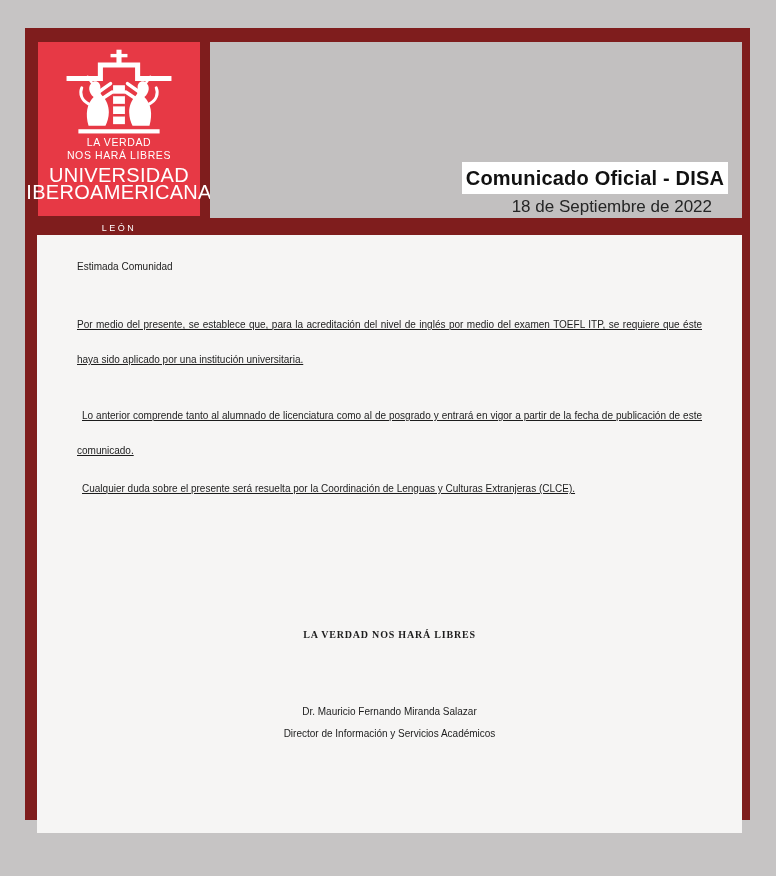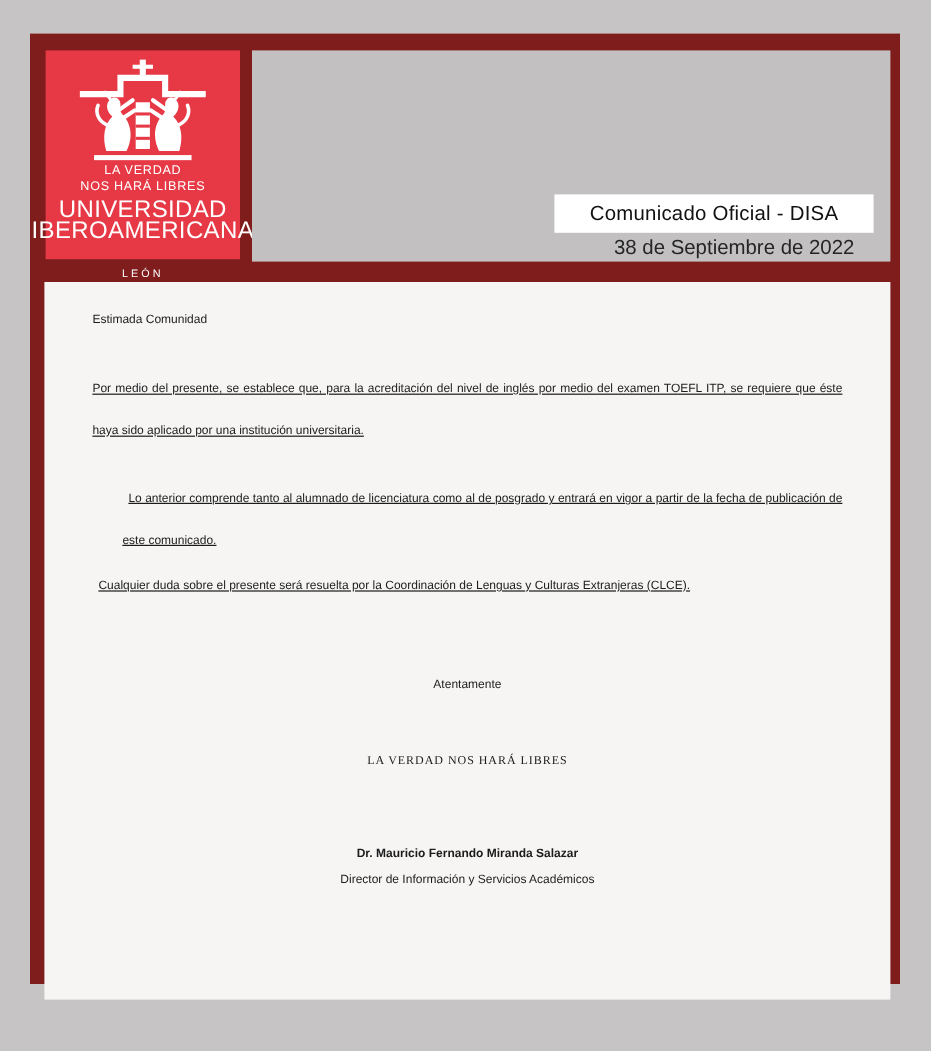--- a/index.html
+++ b/index.html
@@ -36,44 +36,44 @@
   .uni-line{font-size:20px;line-height:17px;letter-spacing:.3px;font-weight:400;}
   .campus-line{font-size:9px;letter-spacing:2.5px;margin-top:22px;font-weight:400;}
   .band{
     position:absolute;left:185px;top:14px;width:532px;height:176px;
     background:var(--band-gray);
   }
   .title-box{
     position:absolute;top:120px;right:14px;width:266px;height:32px;
     background:#ffffff;
     display:flex;align-items:center;justify-content:center;
-    font-size:17px;font-weight:normal;letter-spacing:.2px;color:#111111;
+    font-size:20px;font-weight:bold;letter-spacing:.2px;color:#111111;
   }
   .date-line{
     position:absolute;top:155px;right:30px;
     font-size:17px;font-weight:500;color:#252525;
   }
   
   .content{
     position:absolute;left:12px;top:207px;width:705px;height:598px;
     background:var(--content-bg);
   }
   .content .txt{position:absolute;left:40px;right:40px;font-size:10px;}
   .salutation{top:26px;}
   .para{text-align:justify;line-height:35px;text-decoration:underline;}
   .p1{top:72px;}
-  .p2{top:163px;text-indent:5px;margin-left:25px;}
+  .p2{top:163px;text-indent:5px;}
   .p3{top:236px;text-indent:5px;}
   .closing{top:330px;text-align:center;}
   .motto-serif{
     top:394px;text-align:center;
-    font-family:"Liberation Serif",serif;font-size:16px;letter-spacing:.8px;
+    font-family:"Liberation Serif",serif;font-size:16px;letter-spacing:.8px;font-weight:bold;
   }
   .signature{top:466px;text-align:center;line-height:22px;}
-  .signer-name{font-weight:bold;}
+  .signer-name{font-weight:normal;}
 </style>
 </head>
 <body>
 
 <div class="page">
 
   <div class="logo-block">
     <svg class="crest" viewBox="0 0 140 104" aria-hidden="true">
 
       <path d="M8 36 H48 V20 H92 V36 H132" fill="none" stroke="#ffffff" stroke-width="6"></path>
@@ -107,29 +107,28 @@
     <div class="motto-small">LA VERDAD</div>
     <div class="motto-small">NOS HARÁ LIBRES</div>
     <div class="motto-rule"></div>
     <div class="uni-line">UNIVERSIDAD</div>
     <div class="uni-line">IBEROAMERICANA</div>
     <div class="campus-line">LEÓN</div>
   </div>
 
   <div class="band">
     <div class="title-box">Comunicado Oficial - DISA</div>
-    <div class="date-line">38 de Septiembre de 2022</div>
+    <div class="date-line">18 de Septiembre de 2022</div>
   </div>
 
   <div class="content">
     <div class="txt salutation">Estimada Comunidad</div>
     <div class="txt para p1">Por medio del presente, se establece que, para la acreditación del nivel de inglés por medio del examen TOEFL ITP, se requiere que éste haya sido aplicado por una institución universitaria.</div>
     <div class="txt para p2">Lo anterior comprende tanto al alumnado de licenciatura como al de posgrado y entrará en vigor a partir de la fecha de publicación de este comunicado.</div>
     <div class="txt para p3">Cualquier duda sobre el presente será resuelta por la Coordinación de Lenguas y Culturas Extranjeras (CLCE).</div>
-    <div class="txt closing">Atentamente</div>
     <div class="txt motto-serif">LA VERDAD NOS HARÁ LIBRES</div>
     <div class="txt signature">
       <div class="signer-name">Dr. Mauricio Fernando Miranda Salazar</div>
       <div class="signer-title">Director de Información y Servicios Académicos</div>
     </div>
   </div>
 
 </div>
 
 </body></html>

